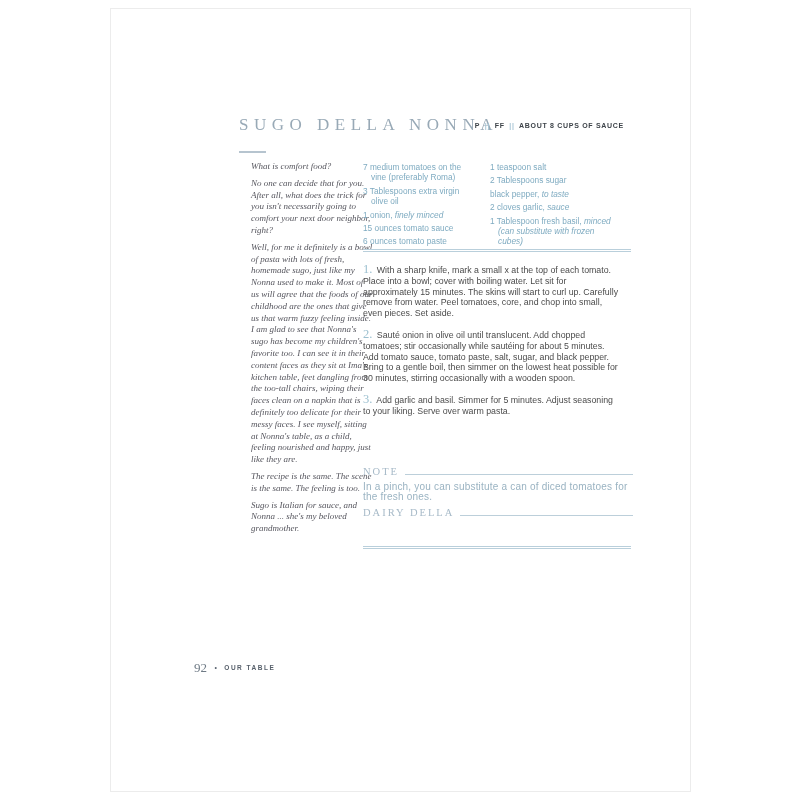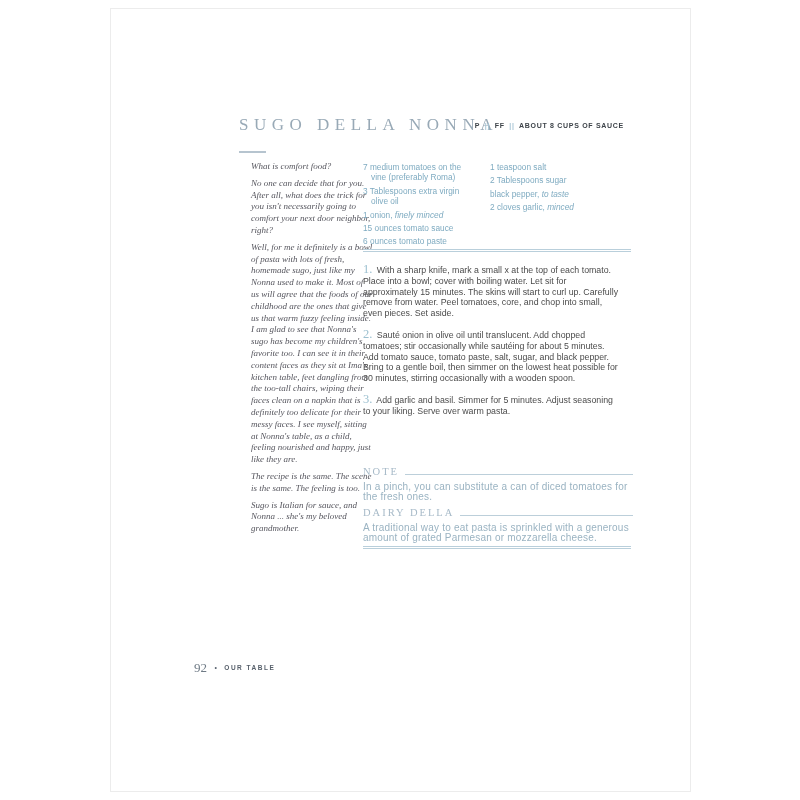--- a/index.html
+++ b/index.html
@@ -121,21 +121,22 @@
       <p><span>7 medium tomatoes on the vine (preferably Roma)</span></p>
       <p><span>3 Tablespoons extra virgin olive oil</span></p>
       <p><span>1 onion, </span><em>finely minced</em></p>
       <p><span>15 ounces tomato sauce</span></p>
       <p><span>6 ounces tomato paste</span></p>
     </div>
   <div class="ing-col ing-col-2">
       <p><span>1 teaspoon salt</span></p>
       <p><span>2 Tablespoons sugar</span></p>
       <p><span>black pepper, </span><em>to taste</em></p>
-      <p><span>2 cloves garlic, </span><em>minced</em></p>
+      <p><span>2 cloves garlic, </span><em>sauce</em></p>
+      <p><span>1 Tablespoon fresh basil, </span><em>minced (can substitute with frozen cubes)</em></p>
     </div>
 
   <div class="double-rule rule-1"></div>
 
   <div class="steps">
       <p><span class="step-num">1.</span> With a sharp knife, mark a small x at the top of each tomato. Place into a bowl; cover with boiling water. Let sit for approximately 15 minutes. The skins will start to curl up. Carefully remove from water. Peel tomatoes, core, and chop into small, even pieces. Set aside.</p>
       <p><span class="step-num">2.</span> Sauté onion in olive oil until translucent. Add chopped tomatoes; stir occasionally while sautéing for about 5 minutes. Add tomato sauce, tomato paste, salt, sugar, and black pepper. Bring to a gentle boil, then simmer on the lowest heat possible for 30 minutes, stirring occasionally with a wooden spoon.</p>
       <p><span class="step-num">3.</span> Add garlic and basil. Simmer for 5 minutes. Adjust seasoning to your liking. Serve over warm pasta.</p>
     </div>
 
@@ -145,21 +146,20 @@
       <span class="callout-line"></span>
     </div>
     <div class="callout-body">In a pinch, you can substitute a can of diced tomatoes for the fresh ones.</div>
   </div>
 
   <div class="callout dairy-section">
     <div class="callout-head">
       <span class="callout-title">DAIRY DELLA</span>
       <span class="callout-line"></span>
     </div>
-    <div class="callout-body">A traditional way to eat pasta is sprinkled with a generous amount of grated Parmesan or mozzarella cheese.</div>
   </div>
 
   <div class="double-rule rule-2"></div>
 
   <div class="footer">
     <span class="pgnum">92</span>
     <span class="dot">•</span>
     <span class="book">OUR TABLE</span>
   </div>
 

